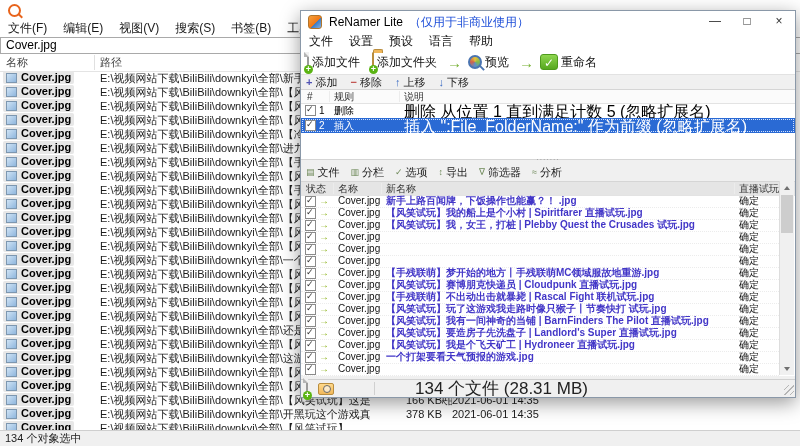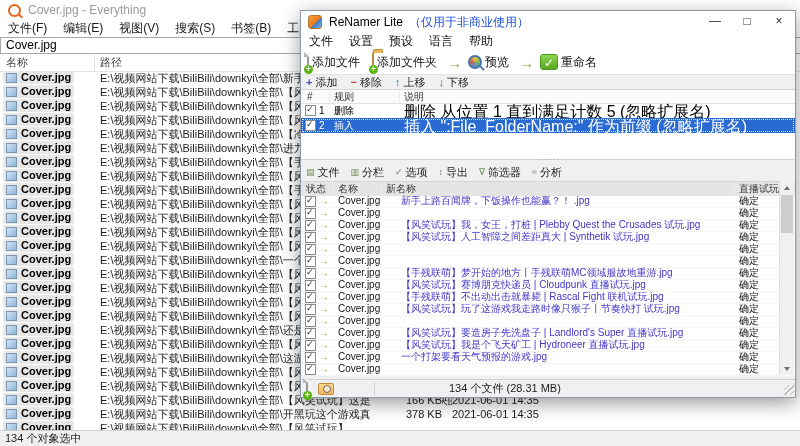--- a/index.html
+++ b/index.html
@@ -73,47 +73,46 @@
   .rn-tabstrip{position:absolute;left:0;top:152px;width:100%;height:18px;display:flex;align-items:center;padding-left:5px;box-sizing:border-box;}
   .rn-tab{font-size:11px;color:#222;margin-right:11px;display:flex;align-items:center;}
   .rn-tab .ti{font-size:9px;color:#6f8a5a;margin-right:3px;}
   .rn-files{position:absolute;left:0;top:170px;width:100%;height:194px;background:#fff;border-top:1px solid #d5d5d5;}
   .rn-files-header{position:absolute;left:0;top:0;width:100%;height:13px;background:#e5e5e5;border-bottom:1px solid #e3e3e3;}
   .rn-files-header .h{position:absolute;top:0;font-size:10px;color:#333;line-height:13px;}
   .file-row{position:absolute;left:0;width:478px;height:12px;border-bottom:1px dotted #ececec;}
   .file-row .cb{position:absolute;left:4px;top:1px;}
   .file-row .arr{position:absolute;left:18px;top:0;font-size:10px;font-weight:bold;color:#8fb321;line-height:12px;}
   .file-row .nm{position:absolute;left:37px;top:0;font-size:10px;line-height:12px;color:#111;}
-  .file-row .nn{position:absolute;left:100px;top:0;width:348px;font-size:10px;line-height:12px;color:#4236c7;white-space:nowrap;overflow:hidden;}
+  .file-row .nn{position:absolute;left:85px;top:0;width:348px;font-size:10px;line-height:12px;color:#4236c7;white-space:nowrap;overflow:hidden;font-weight:bold;}
   .file-row .er{position:absolute;left:438px;top:0;font-size:10px;line-height:12px;color:#111;}
   .rn-scrollbar{position:absolute;left:478px;top:170px;width:14px;height:194px;background:#f0f0f0;border-left:1px solid #ddd;}
   .sb-btn{position:absolute;left:0;width:14px;height:13px;background:#f0f0f0;}
   .sb-btn::after{content:"";position:absolute;left:4px;border-style:solid;}
   .sb-up::after{top:5px;border-width:0 3px 4px 3px;border-color:transparent transparent #707070 transparent;}
   .sb-down{bottom:0;}
   .sb-down::after{top:5px;border-width:4px 3px 0 3px;border-color:#707070 transparent transparent transparent;}
   .sb-thumb{position:absolute;left:1px;top:14px;width:12px;height:38px;background:#cdcdcd;}
   .rn-statusbar{position:absolute;left:0;top:368px;width:100%;height:17px;background:#f0f0f0;border-top:1px solid #d0d0d0;display:flex;align-items:center;padding-left:5px;box-sizing:border-box;}
-  .rn-status-text{font-size:11px;color:#222;margin-left:74px;}
+  .rn-status-text{font-size:17px;color:#222;margin-left:40px;}
   .rn-statussep{width:1px;height:13px;background:#d0d0d0;margin-left:40px;}
   .icon-folder-search{position:relative;width:16px;height:12px;background:linear-gradient(#ffd98a,#f0b75a);border:1px solid #b98d3e;border-radius:2px;box-sizing:border-box;margin-left:10px;margin-top:2px;}
   .icon-folder-search::after{content:"";position:absolute;left:4px;top:1px;width:6px;height:6px;border:1px solid #6a6a6a;border-radius:50%;background:rgba(255,255,255,.6);}
   .rn-grip{position:absolute;right:1px;bottom:1px;width:10px;height:10px;
     background:repeating-linear-gradient(135deg,transparent 0 3px,#b5b5b5 3px 4px);}
   .vline{position:absolute;top:1px;width:1px;background:#ececec;}
 </style>
 </head>
 <body>
 
 <div id="stage">
 
   <div>
     <div class="evt-titlebar">
       <span class="evt-appicon"></span>
-      <span class="evt-title">Cover.jpg - Everything</span>
     </div>
     <div class="evt-menubar" id="evt-menu">
         <span class="evt-menu-item">文件(F)</span>
         <span class="evt-menu-item">编辑(E)</span>
         <span class="evt-menu-item">视图(V)</span>
         <span class="evt-menu-item">搜索(S)</span>
         <span class="evt-menu-item">书签(B)</span>
         <span class="evt-menu-item">工具(T)</span>
         <span class="evt-menu-item">帮助(H)</span>
       </div>
@@ -439,34 +438,34 @@
             <span class="cb"></span>
             <span class="arr">→</span>
             <span class="nm">Cover.jpg</span>
             <span class="nn">新手上路百闻牌，下饭操作也能赢？！ .jpg</span>
             <span class="er">确定</span>
           </div>
           <div class="file-row" style="top: 12px;">
             <span class="cb"></span>
             <span class="arr">→</span>
             <span class="nm">Cover.jpg</span>
+            <span class="nn">【风笑试玩】我的船上是个小村 | Spiritfarer 直播试玩.jpg</span>
             <span class="er">确定</span>
           </div>
           <div class="file-row" style="top: 24px;">
             <span class="cb"></span>
             <span class="arr">→</span>
             <span class="nm">Cover.jpg</span>
             <span class="nn">【风笑试玩】我，女王，打桩 | Plebby Quest the Crusades 试玩.jpg</span>
             <span class="er">确定</span>
           </div>
           <div class="file-row" style="top: 36px;">
             <span class="cb"></span>
             <span class="arr">→</span>
             <span class="nm">Cover.jpg</span>
-            <span class="nn">【风笑试玩】人工智障之间差距真大 | Synthetik 试玩.jpg</span>
             <span class="er">确定</span>
           </div>
           <div class="file-row" style="top: 48px;">
             <span class="cb"></span>
             <span class="arr">→</span>
             <span class="nm">Cover.jpg</span>
             <span class="er">确定</span>
           </div>
           <div class="file-row" style="top: 60px;">
             <span class="cb"></span>
@@ -499,20 +498,21 @@
             <span class="cb"></span>
             <span class="arr">→</span>
             <span class="nm">Cover.jpg</span>
             <span class="nn">【风笑试玩】玩了这游戏我走路时像只猴子丨节奏快打 试玩.jpg</span>
             <span class="er">确定</span>
           </div>
           <div class="file-row" style="top: 120px;">
             <span class="cb"></span>
             <span class="arr">→</span>
             <span class="nm">Cover.jpg</span>
+            <span class="nn">【风笑试玩】我有一间神奇的当铺 | BarnFinders The Pilot 直播试玩.jpg</span>
             <span class="er">确定</span>
           </div>
           <div class="file-row" style="top: 132px;">
             <span class="cb"></span>
             <span class="arr">→</span>
             <span class="nm">Cover.jpg</span>
             <span class="nn">【风笑试玩】要造房子先洗盘子 | Landlord's Super 直播试玩.jpg</span>
             <span class="er">确定</span>
           </div>
           <div class="file-row" style="top: 144px;">

